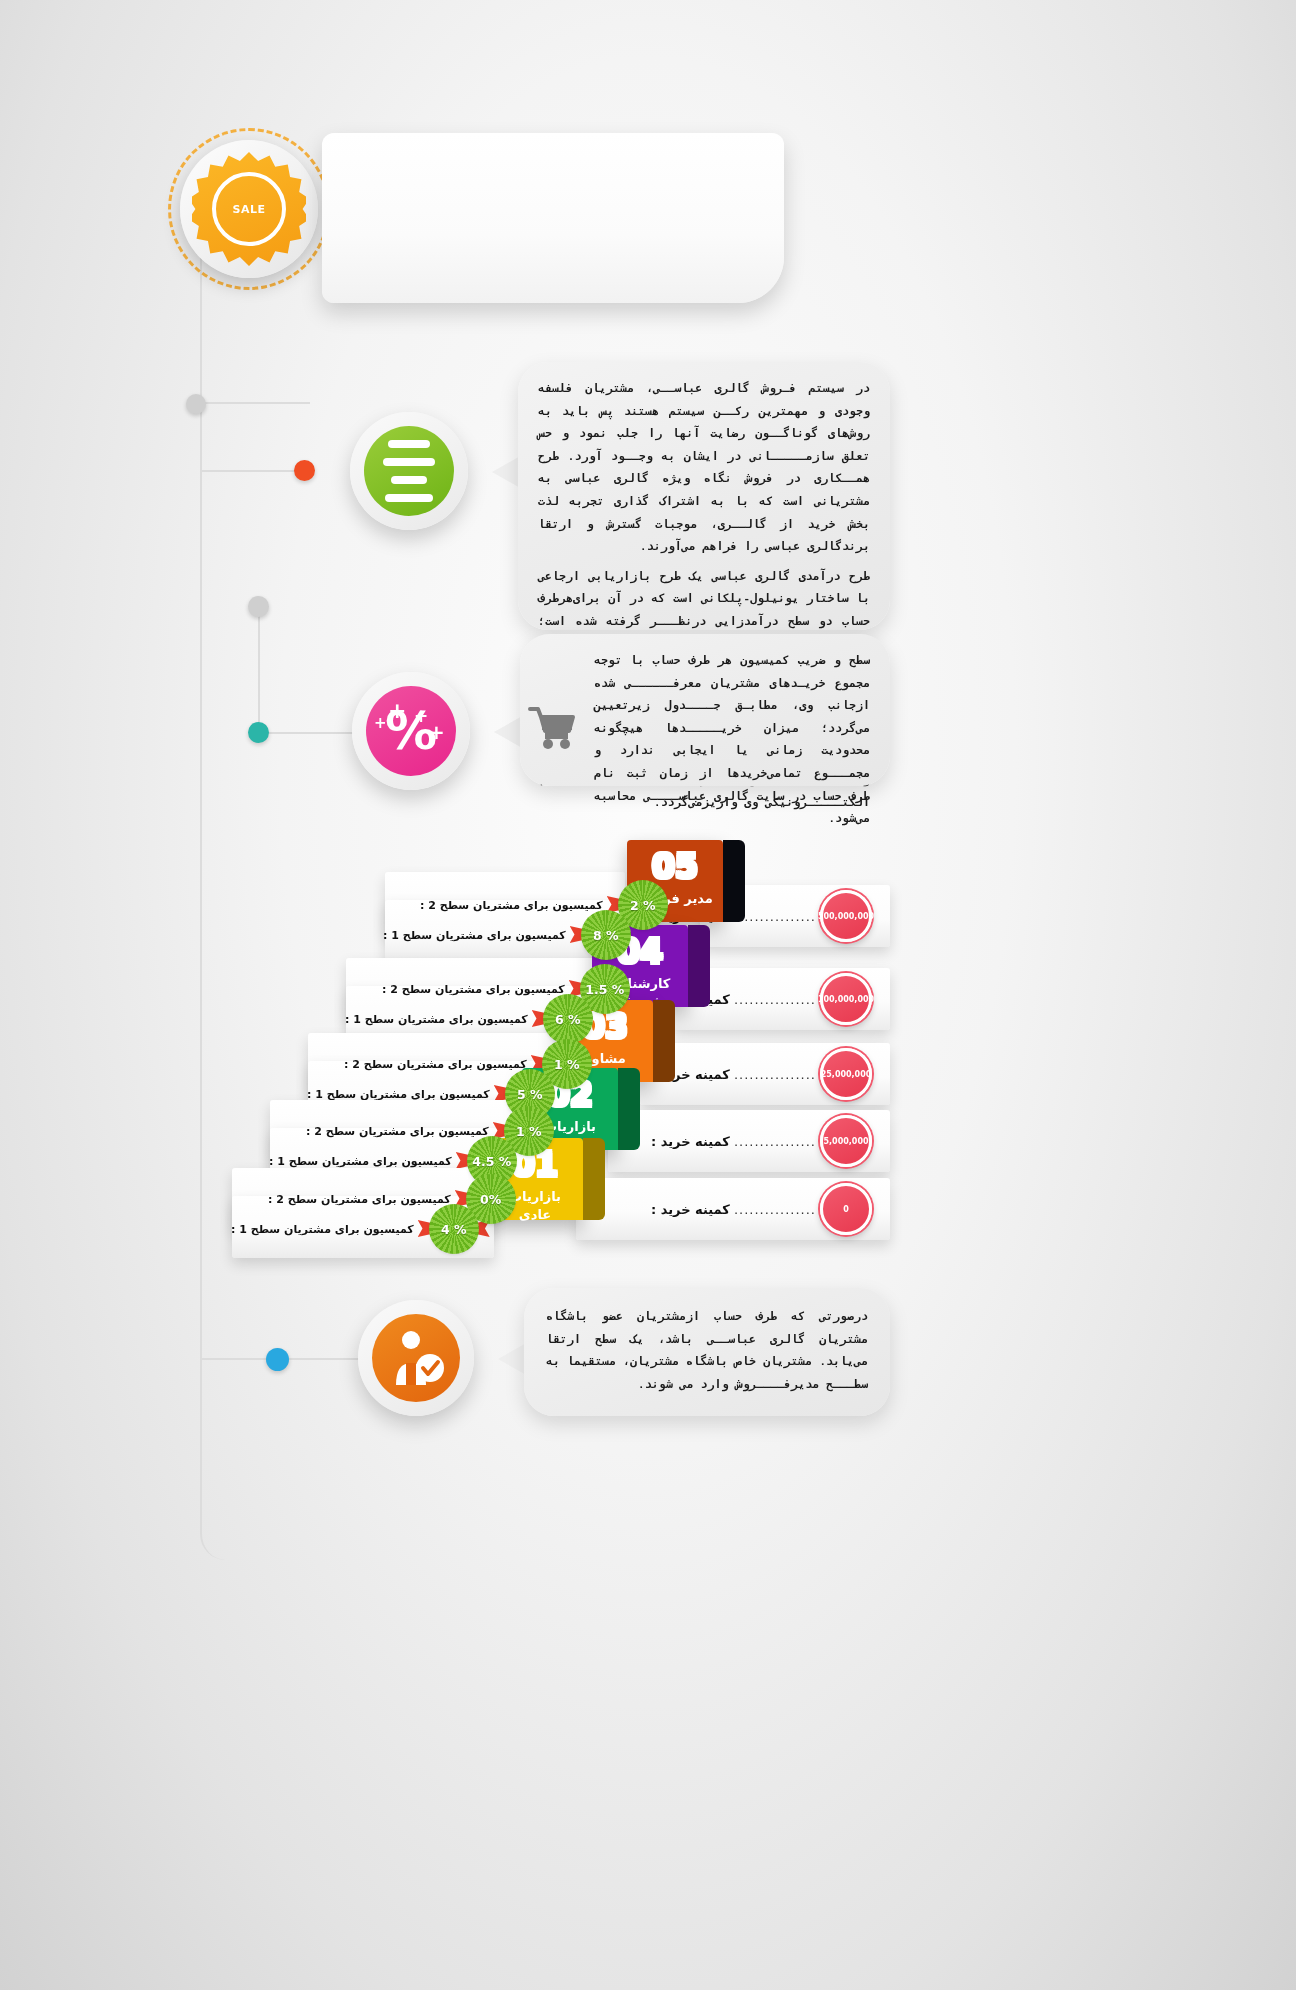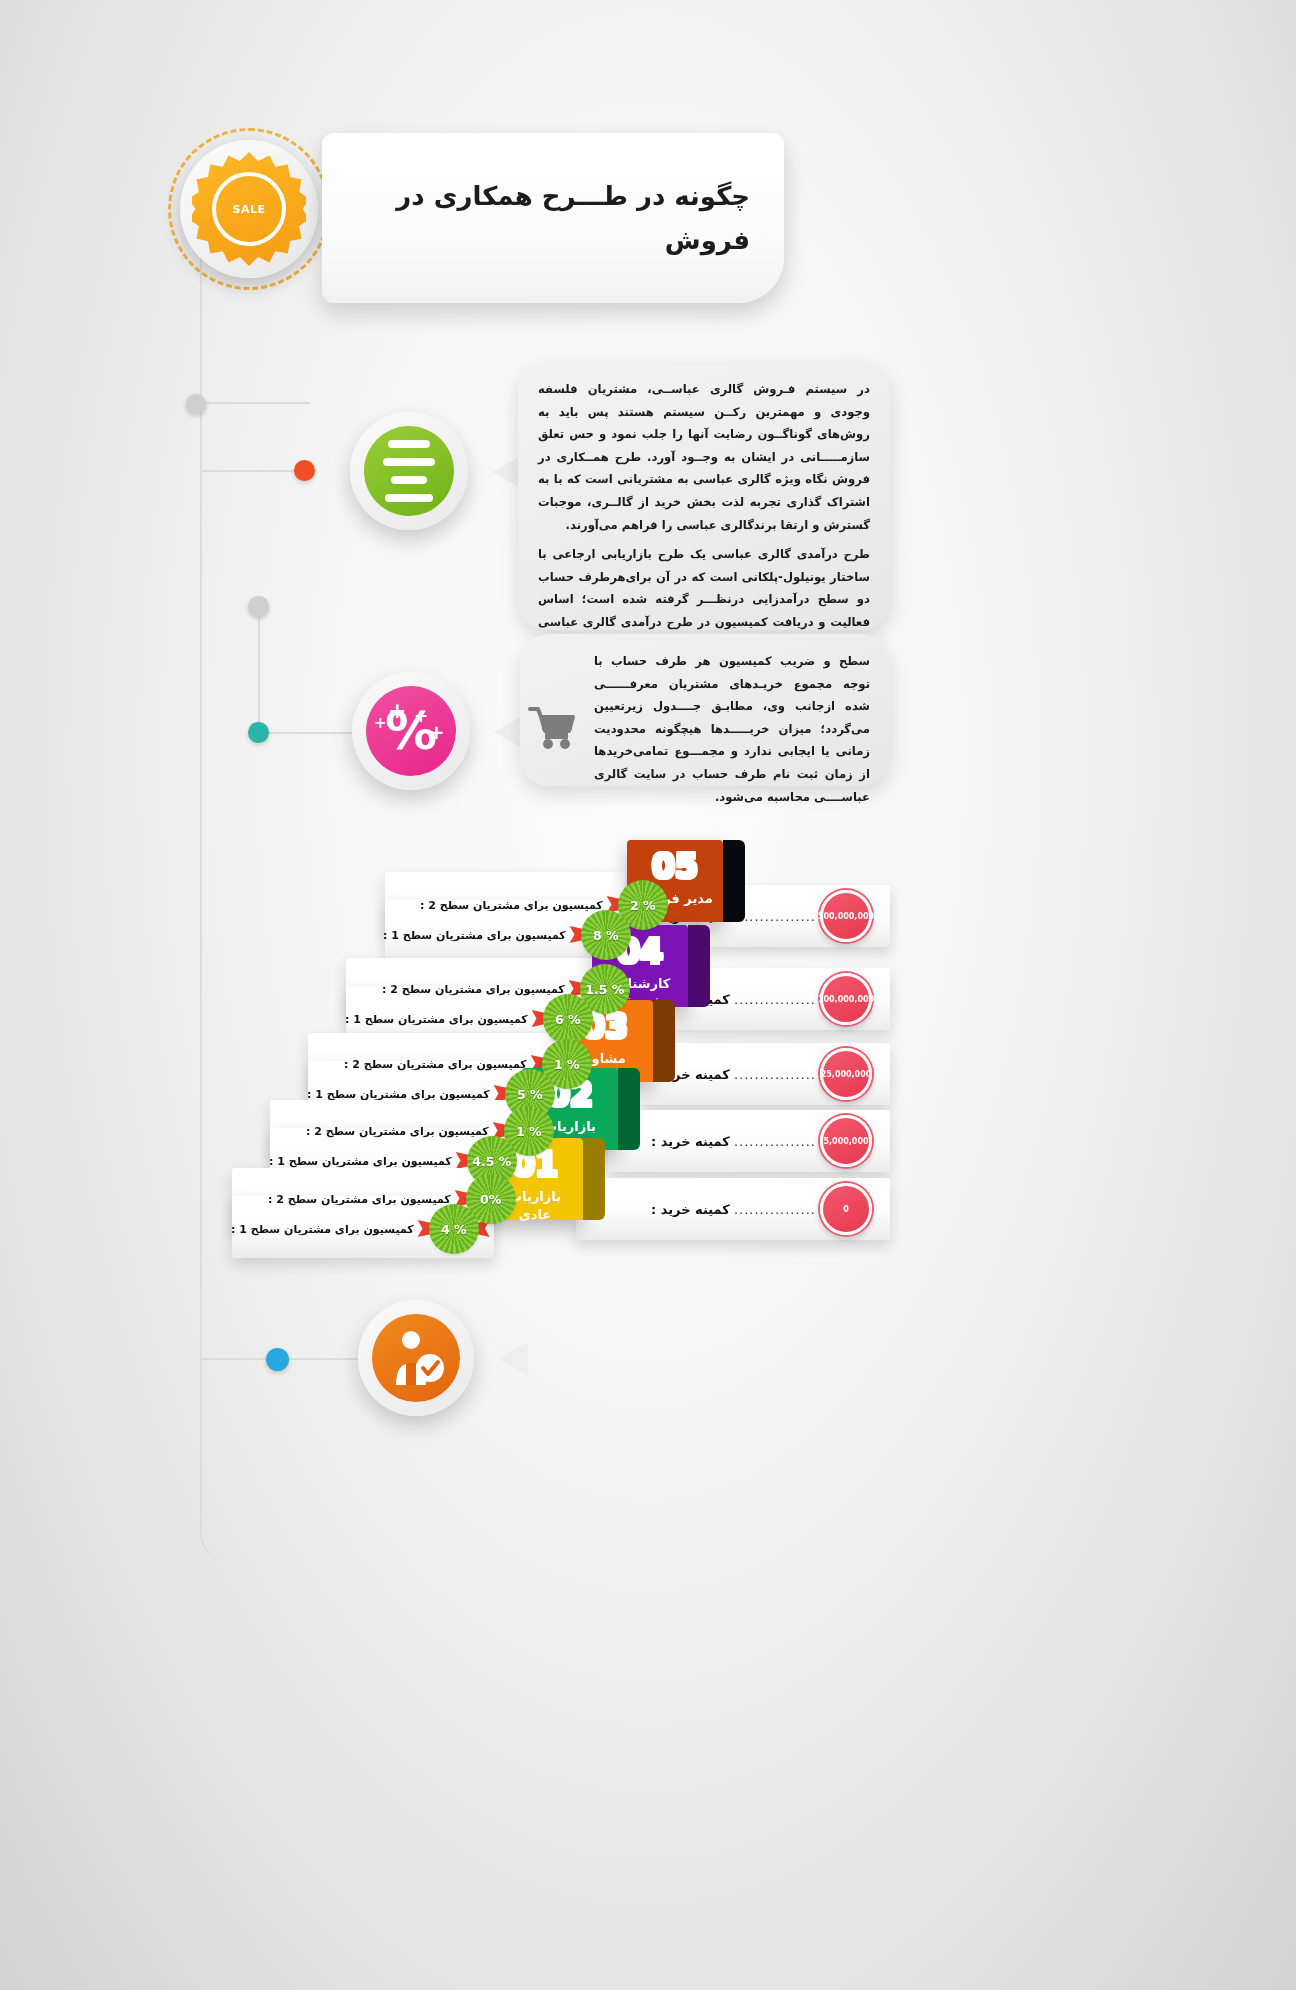--- a/index.html
+++ b/index.html
@@ -56,21 +56,21 @@
     position:absolute;
     background:linear-gradient(160deg,#f3f3f3 0%,#ededed 45%,#e7e7e7 100%);
     border-radius:30px;
     box-shadow:0 8px 20px rgba(0,0,0,.13);
   }
   .bubble-tail {
     position:absolute; width:0; height:0;
     border-top:17px solid transparent; border-bottom:17px solid transparent;
     border-right:30px solid #eeeeee;
   }
-  .bubble-text { font-size:11.6px; line-height:1.95; color:#1b1b1b; text-align:justify; font-weight:bold; }
+  .bubble-text { font-size:11.6px; line-height:1.95; color:#1b1b1b; text-align:justify; font-weight:bold;font-family:Liberation Mono, monospace; }
   .bubble-text p { margin-bottom:7px; }
 
   
   .circ-outer {
     position:absolute; border-radius:50%;
     background:linear-gradient(150deg,#fafafa,#e9e9e9);
     box-shadow:0 9px 20px rgba(0,0,0,.18);
     display:flex; align-items:center; justify-content:center;
   }
   .circ-inner { border-radius:50%; display:flex; align-items:center; justify-content:center; position:relative; }
@@ -173,21 +173,20 @@
     <div class="sale-ring"></div>
     <div class="sale-star">
       <div class="sale-inner">
         <span class="sale-txt">SALE</span>
       </div>
     </div>
   </div>
 
   <div class="title-card">
     <div class="title-text">
-      <div>چگونه در طـــرح همکاری در فروش</div>
     </div>
   </div>
 
   <div class="circ-outer" style="left:350px; top:412px; width:118px; height:118px;">
     <div class="circ-inner green-c list-icon" style="width:90px; height:90px; flex-direction:column;">
       <span style="width:42px;height:8px;"></span>
       <span style="width:52px;height:8px;"></span>
       <span style="width:36px;height:8px;"></span>
       <span style="width:48px;height:8px;"></span>
     </div>
@@ -383,14 +382,19 @@
       <svg class="person" viewBox="0 0 60 62">
         <circle cx="25" cy="13" r="9" fill="#fff"></circle>
         <path d="M10 58 q0-22 15-22 q15 0 15 22 z" fill="#fff"></path>
         <rect x="20" y="36" width="10" height="22" fill="#e2650d"></rect>
         <circle cx="44" cy="41" r="14" fill="#fff"></circle>
         <path d="M37 41 l5 6 l10 -12" fill="none" stroke="#e2650d" stroke-width="4" stroke-linecap="round" stroke-linejoin="round"></path>
       </svg>
     </div>
   </div>
   <div class="bubble-tail" style="left:498px; top:1342px;"></div>
+  <div class="bubble" style="left:524px; top:1288px; width:366px; height:128px; padding:18px 22px;">
+    <div class="bubble-text">
+      <p>در‌صورتی که طرف حساب از‌مشتریان عضو باشگاه مشتریان گالری عباســی باشد، یک سطح ارتقا می‌یابد. مشتریان خاص باشگاه مشتریان، مستقیما به سطـــح مدیر‌فــــروش وارد می شوند.</p>
+    </div>
+  </div>
 
 </div>
 
 </body></html>

